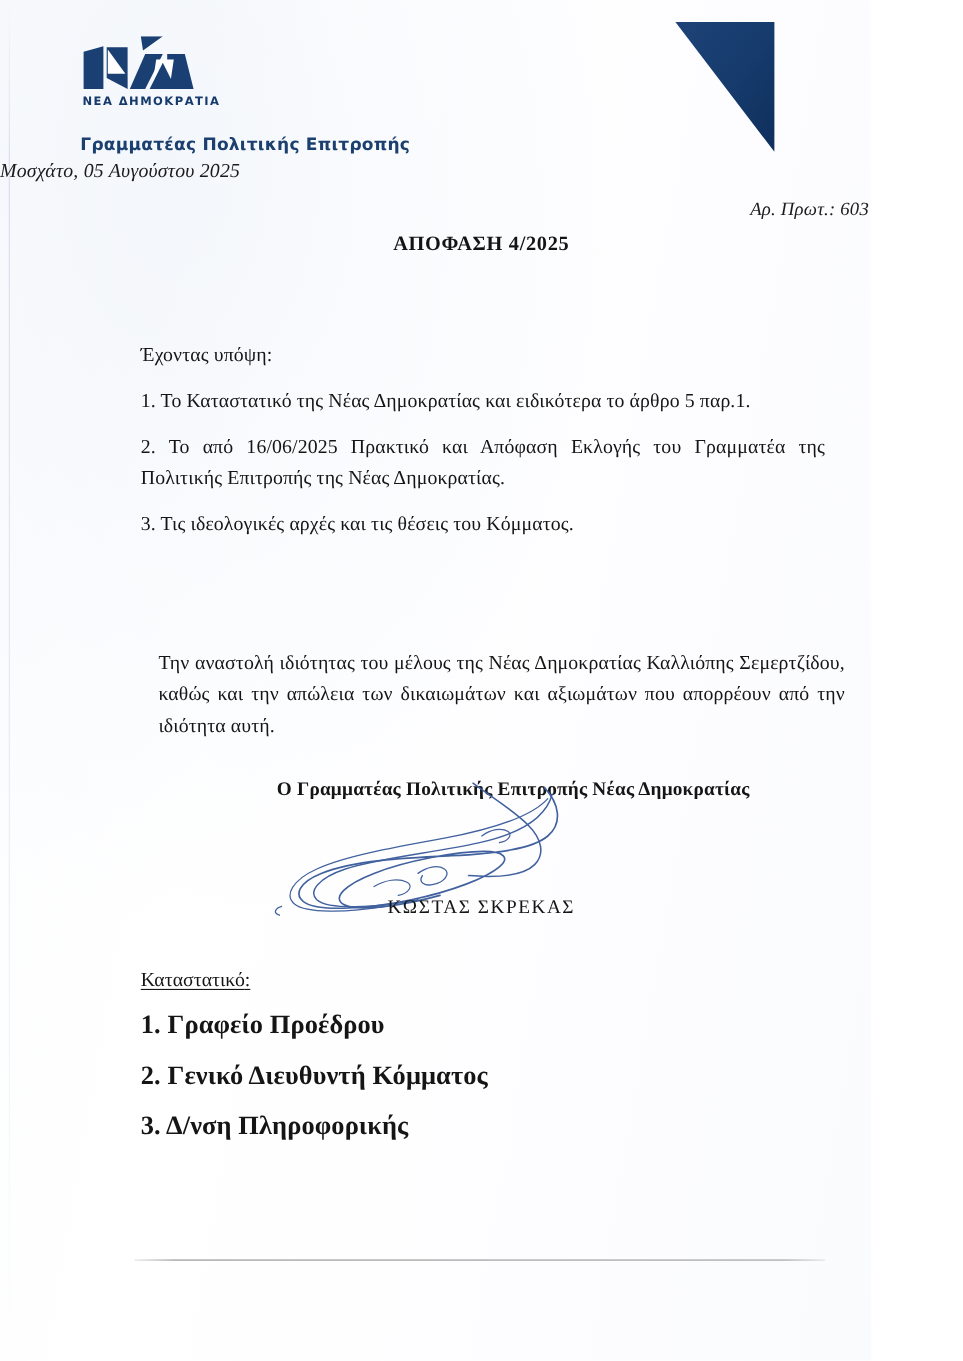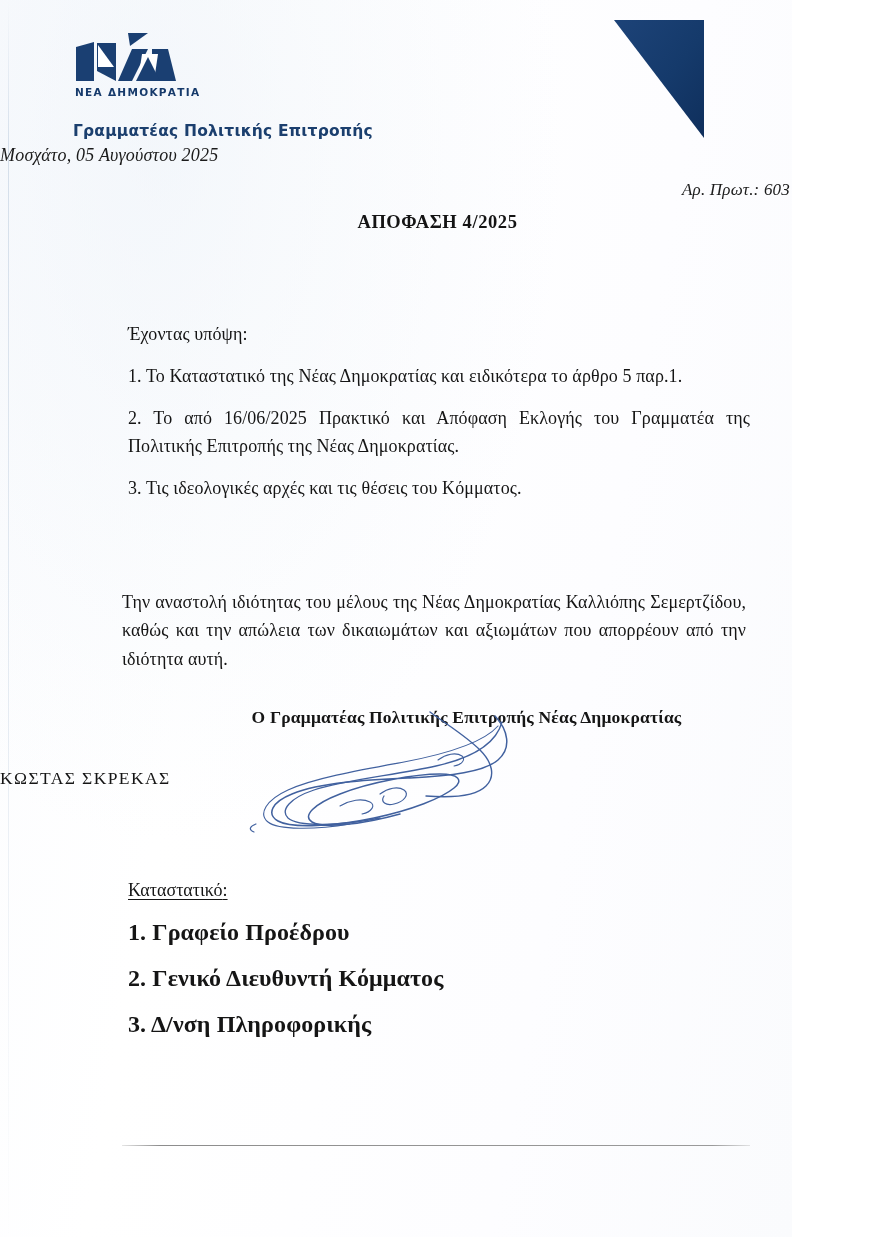--- a/index.html
+++ b/index.html
@@ -130,21 +130,20 @@
     position: absolute;
     left: 128px;
     top: 312px;
     width: 622px;
   }
   .lead-in {
     font-size: 18px;
     color: #151515;
     margin-bottom: 18px;
     letter-spacing: .1px;
-    margin-top: 12px;
   }
   .clause {
     font-size: 18px;
     color: #151515;
     line-height: 1.52;
     margin-bottom: 15px;
     text-align: justify;
     letter-spacing: .1px;
   }
 
@@ -155,21 +154,21 @@
     width: 875px;
     text-align: center;
     font-size: 18px;
     font-weight: bold;
     color: #141414;
     letter-spacing: 1px;
   }
 
   .decision-zone {
     position: absolute;
-    left: 122px;
+    left: 144px;
     top: 588px;
     width: 624px;
   }
   .decision-text {
     font-size: 18px;
     color: #151515;
     line-height: 1.58;
     text-align: justify;
     letter-spacing: .1px;
   }
@@ -188,22 +187,23 @@
     padding-left: 29px;
   }
   .sig-ink {
     position: absolute;
     left: 240px;
     top: 702px;
   }
   .sig-name {
     position: absolute;
     left: 0;
-    top: 768px;
-    width: 875px;
+    top: 814px;
+    width: 875px;
+    text-align: center;
     font-size: 17.5px;
     color: #151515;
     letter-spacing: 1.4px;
   }
 
   
   .dist-zone {
     position: absolute;
     left: 128px;
     top: 880px;

